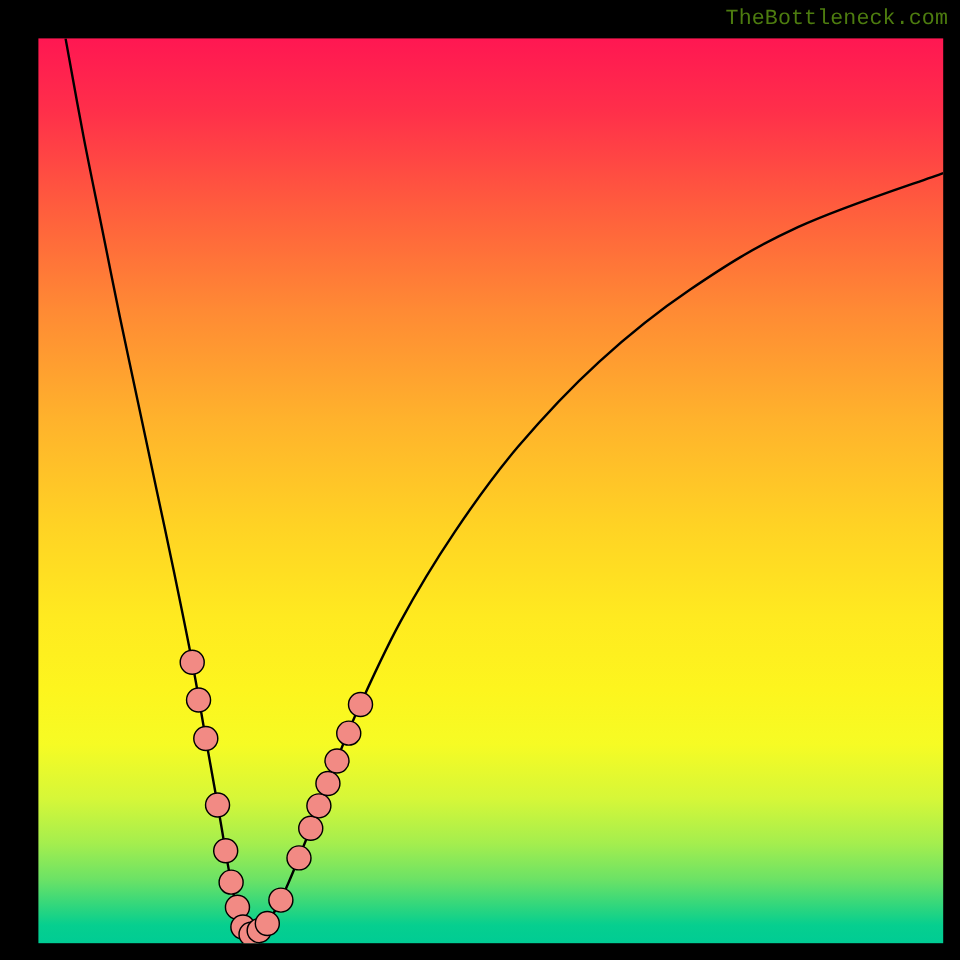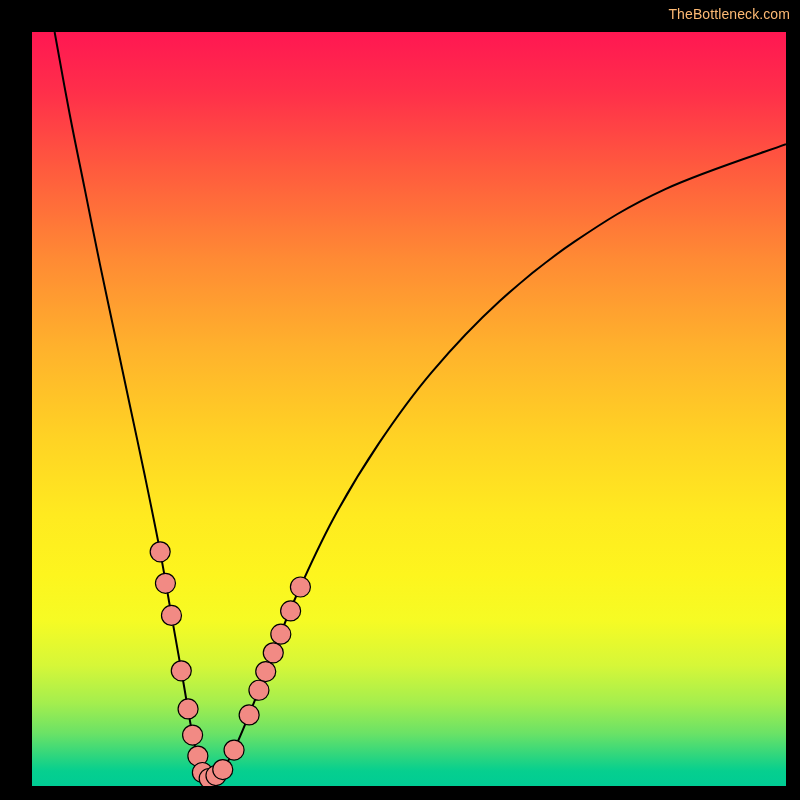--- a/index.html
+++ b/index.html
@@ -33,24 +33,25 @@
         #2ed67e 96%,
         #06cf8f 98%,
         #00cc94 100%
       );
       border-left: 0 solid #000;
     }
     .watermark {
       position: absolute;
       top: 6px;
       right: 10px;
-      color: #fdba74;
-      font-size: 14px;
+      color: #4d7c0f;
+      font-size: 18px;
       font-weight: 500;
       letter-spacing: 0.1px;
+      font-family: Liberation Mono, monospace;
     }
     svg.plot {
       position: absolute;
       left: 32px;
       top: 32px;
       width: 754px;
       height: 754px;
     }
     svg.plot path.curve {
       fill: none;

